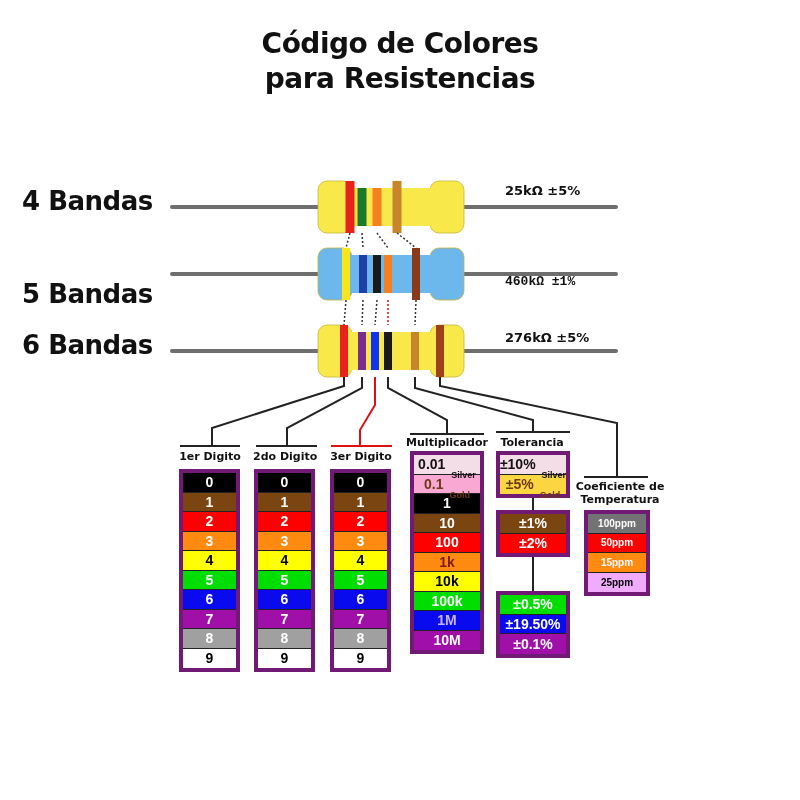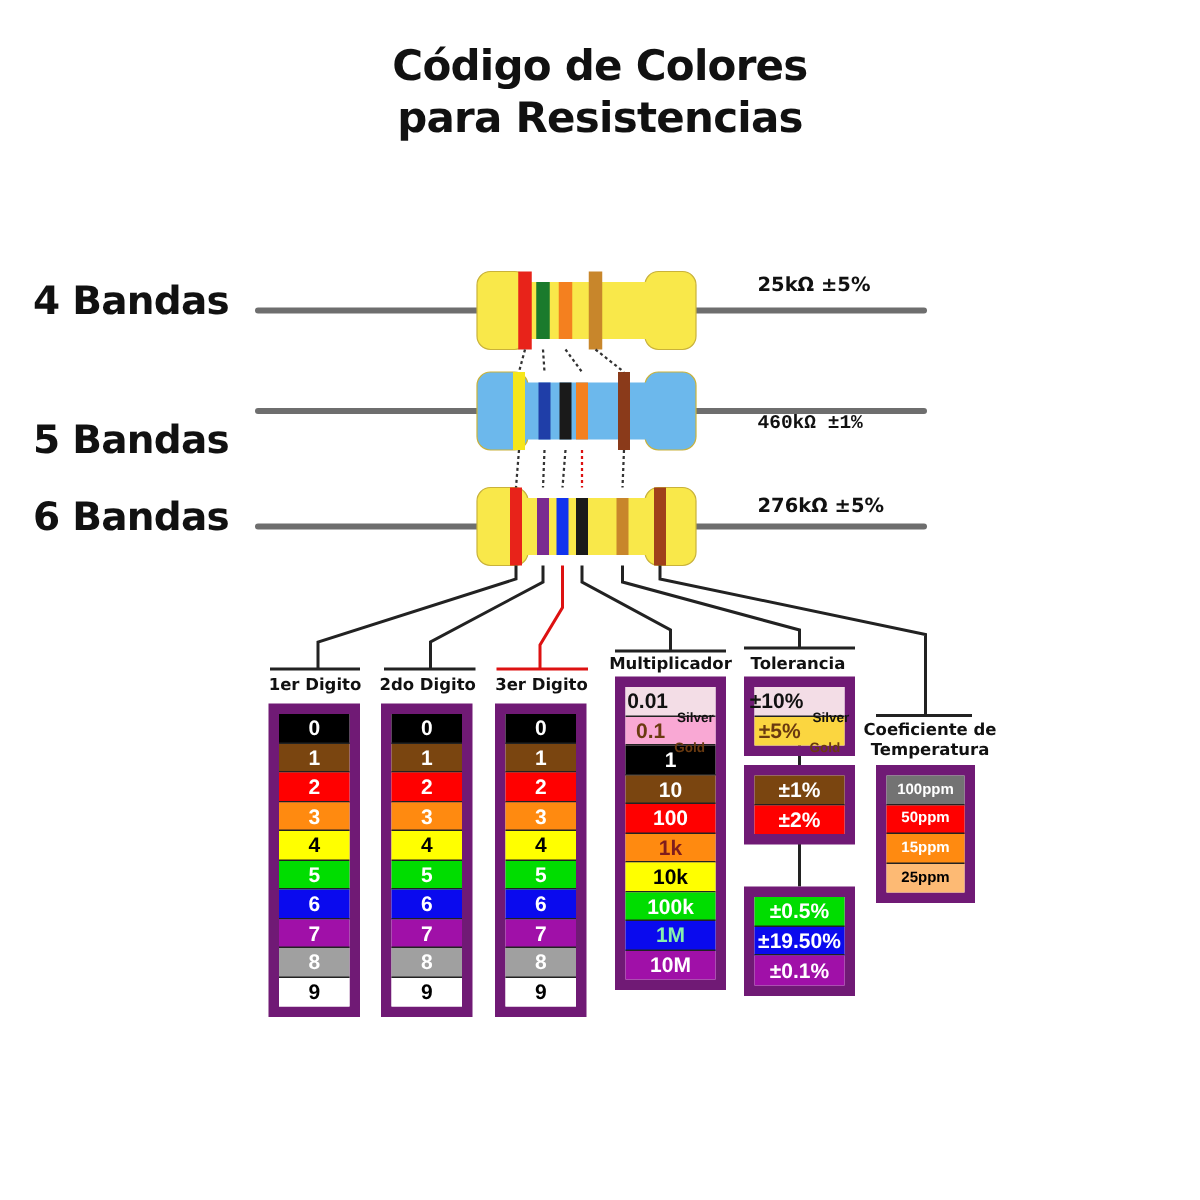--- a/index.html
+++ b/index.html
@@ -6,21 +6,21 @@
     body { width: 800px; height: 800px; position: relative; overflow: hidden;
            font-family: "DejaVu Sans", sans-serif; }
     .title { position: absolute; left: 0; width: 800px; text-align: center;
              font-weight: bold; font-size: 28px; color: #111; letter-spacing: -0.5px; }
     .title.l1 { top: 27px; }
     .title.l2 { top: 62px; }
     .band-label { position: absolute; left: 22px; font-weight: bold; font-size: 26px; color: #111; letter-spacing: -0.5px; }
     .value-label { position: absolute; left: 505px; font-weight: bold; font-size: 13px; color: #111; }
     svg.diagram { position: absolute; left: 0; top: 0; }
     .col-title { position: absolute; font-weight: bold; font-size: 11px; color: #111; text-align: center; white-space: nowrap; }
-    .col { position: absolute; border: 7px solid #701a75; box-sizing: border-box; }
+    .col { position: absolute; border: 4px solid #701a75; box-sizing: border-box; }
     .cell { height: 19.5px; display: flex; align-items: center; justify-content: center;
             font-weight: bold; font-size: 14px; font-family: "Liberation Sans", sans-serif;
             border-bottom: 1px solid #222; box-sizing: border-box; }
     .cell:last-child { border-bottom: none; }
     .cell .sub { font-size: 9px; margin-left: 6px; margin-top: 22px; }
     .small-cell { font-size: 10px; }
   </style>
 </head>
 <body>
 
@@ -221,21 +221,21 @@
     </div>
     <div class="cell" style="background: rgb(255, 138, 16); color: #7f1d1d;">
       <span>1k</span>
     </div>
     <div class="cell" style="background: rgb(255, 255, 0); color: rgb(0, 0, 0);">
       <span>10k</span>
     </div>
     <div class="cell" style="background: rgb(0, 221, 0); color: rgb(255, 255, 255);">
       <span>100k</span>
     </div>
-    <div class="cell" style="background: rgb(10, 10, 238); color: #86efac;">
+    <div class="cell" style="background: rgb(10, 10, 238); color: #c4b5fd;">
       <span>1M</span>
     </div>
     <div class="cell" style="background: rgb(160, 16, 168); color: rgb(255, 255, 255);">
       <span>10M</span>
     </div>
   </div>
 <div class="col" id="col-tol-top" style="left:496px;top:451px;width:74px;">
     <div class="cell" style="background: rgb(243, 221, 230); color: rgb(17, 17, 17);">
       <span>±10%</span>
       <span class="sub">Silver</span>
@@ -267,16 +267,16 @@
 <div class="col" id="col-temp" style="left:584px;top:510px;width:66px;">
     <div class="cell small-cell" style="background: #737373; color: rgb(255, 255, 255);">
       <span>100ppm</span>
     </div>
     <div class="cell small-cell" style="background: rgb(255, 0, 0); color: rgb(255, 255, 255);">
       <span>50ppm</span>
     </div>
     <div class="cell small-cell" style="background: rgb(255, 138, 16); color: rgb(255, 255, 255);">
       <span>15ppm</span>
     </div>
-    <div class="cell small-cell" style="background: #fdba74; color: rgb(0, 0, 0); text-align: center;">
+    <div class="cell small-cell" style="background: #f0abfc; color: rgb(0, 0, 0); text-align: center;">
       <span>25ppm</span>
     </div>
   </div>
 
 </body></html>

